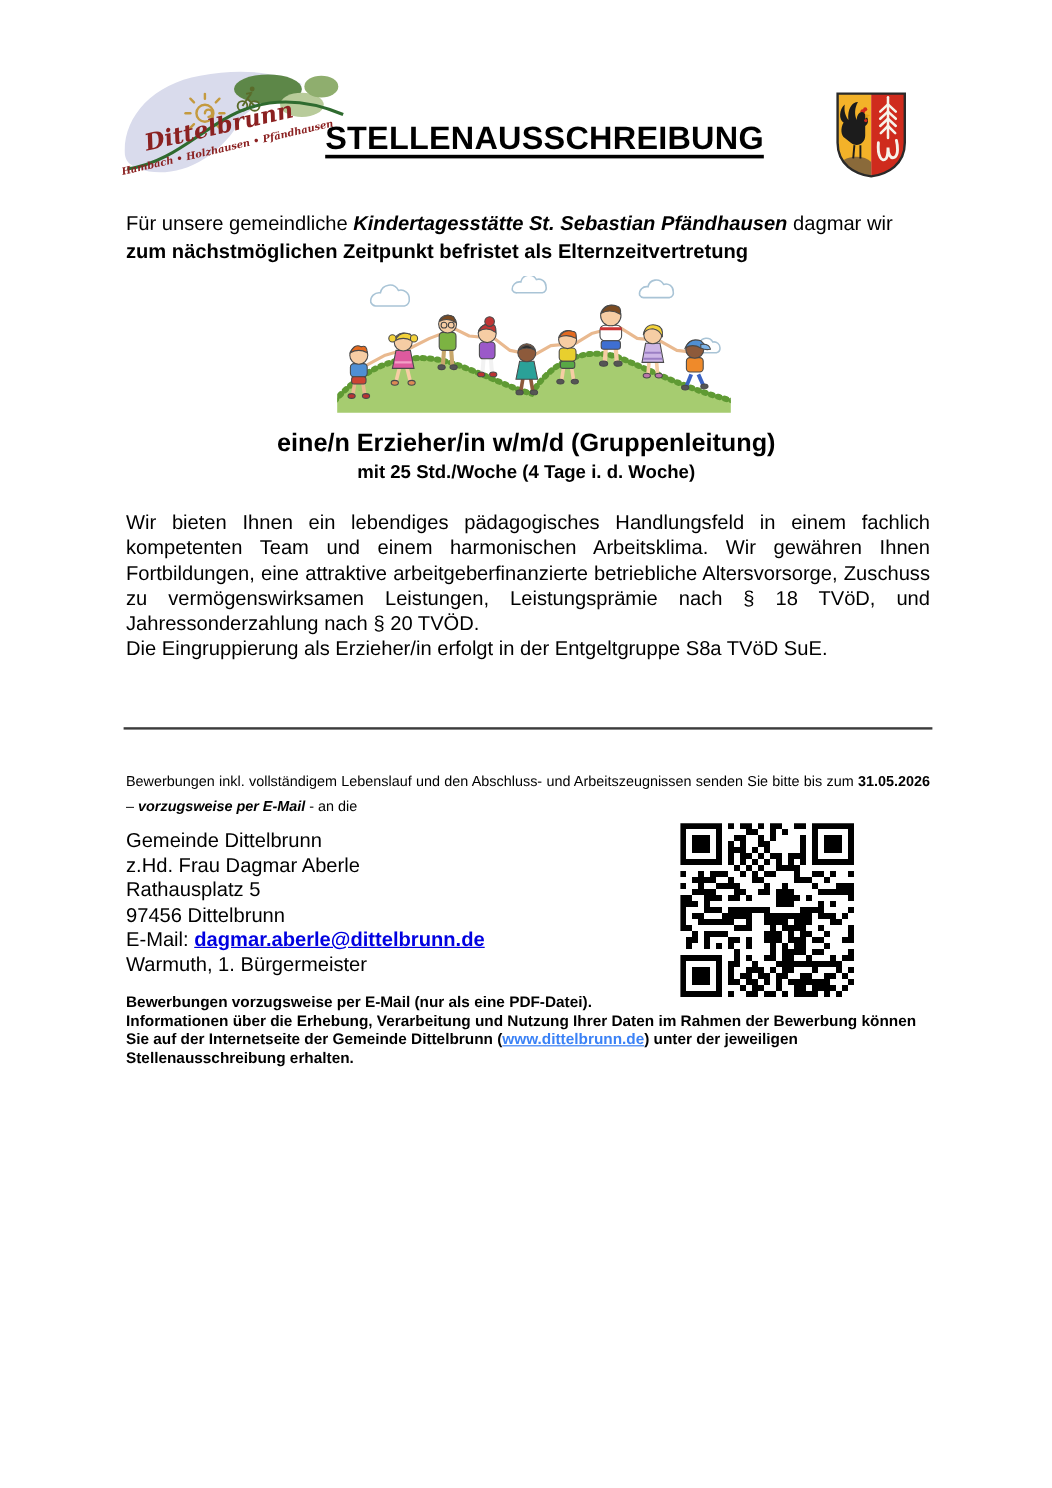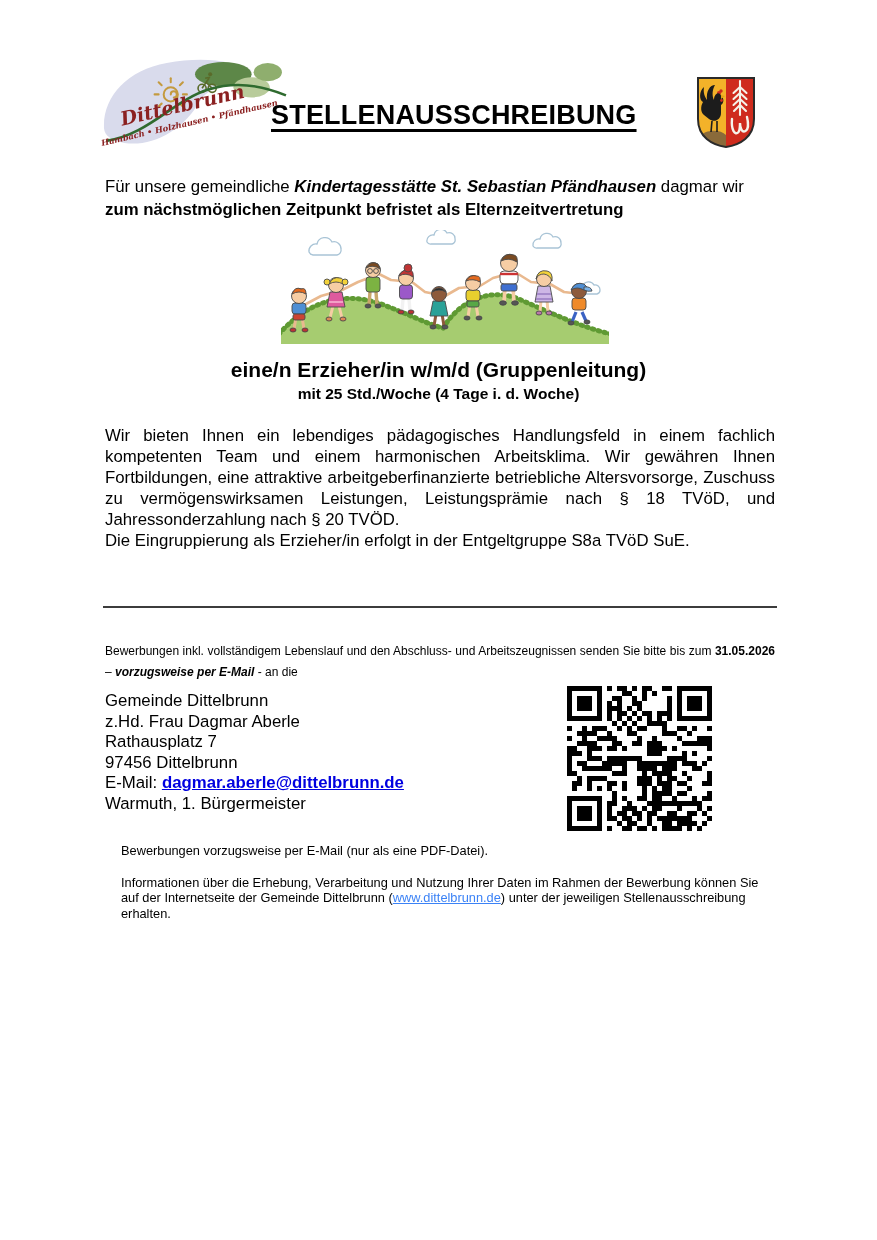--- a/index.html
+++ b/index.html
@@ -31,21 +31,21 @@
   .sep{position:absolute;left:103px;top:606px;width:674px;border-top:2px solid #3c3c3c;}
   
   .application{position:absolute;left:105px;top:629px;width:670px;font-size:12px;line-height:20.9px;text-align:justify;margin-top:12px;}
   
   .contact{position:absolute;left:105px;top:691px;width:460px;font-size:16.8px;line-height:20.5px;}
   .email-link{color:#0000e0;font-weight:bold;text-decoration:underline;}
   
   .qr{position:absolute;left:567px;top:686px;width:145px;height:145px;}
   
   .footnotes{position:absolute;left:105px;top:827px;width:678px;font-size:12.8px;line-height:15.7px;}
-  .footnotes p{margin:16px;}
+  .footnotes p{margin:0;font-weight:bold;}
   .weblink{color:#3b82f6;text-decoration:underline;}
   a{cursor:pointer;}
 </style>
 </head>
 <body>
 
 <div class="page">
 
   <svg class="logo" viewBox="0 0 190 95">
     <path d="M6,70 C4,40 28,12 68,5 C104,-2 134,3 152,12 C128,22 112,30 103,39 C84,74 52,88 26,84 C12,81 7,77 6,70 Z" fill="#d9dbec"></path>
@@ -251,21 +251,21 @@
 
   <div class="sep"></div>
 
   <div class="application">
     <span>Bewerbungen inkl. vollständigem Lebenslauf und den Abschluss- und Arbeits­zeugnissen senden Sie bitte bis zum </span><span class="b">31.05.2026</span><span> – </span><span class="bi">vorzugsweise per E-Mail</span><span> - an die</span>
   </div>
 
   <div class="contact">
     <div>Gemeinde Dittelbrunn</div>
     <div>z.Hd. Frau Dagmar Aberle</div>
-    <div>Rathausplatz 7</div>
+    <div>Rathausplatz 5</div>
     <div>97456 Dittelbrunn</div>
     <div><span>E-Mail: </span><a class="email-link">dagmar.aberle@dittelbrunn.de</a></div>
     <div>Warmuth, 1. Bürgermeister</div>
   </div>
 
   <svg class="qr" id="qr" viewBox="0 0 145 145" shape-rendering="crispEdges">
       <rect width="145" height="145" fill="#fff"></rect>
       <rect x="0" y="0" width="5" height="5" fill="#000"></rect>
       <rect x="5" y="0" width="5" height="5" fill="#000"></rect>
       <rect x="10" y="0" width="5" height="5" fill="#000"></rect>

